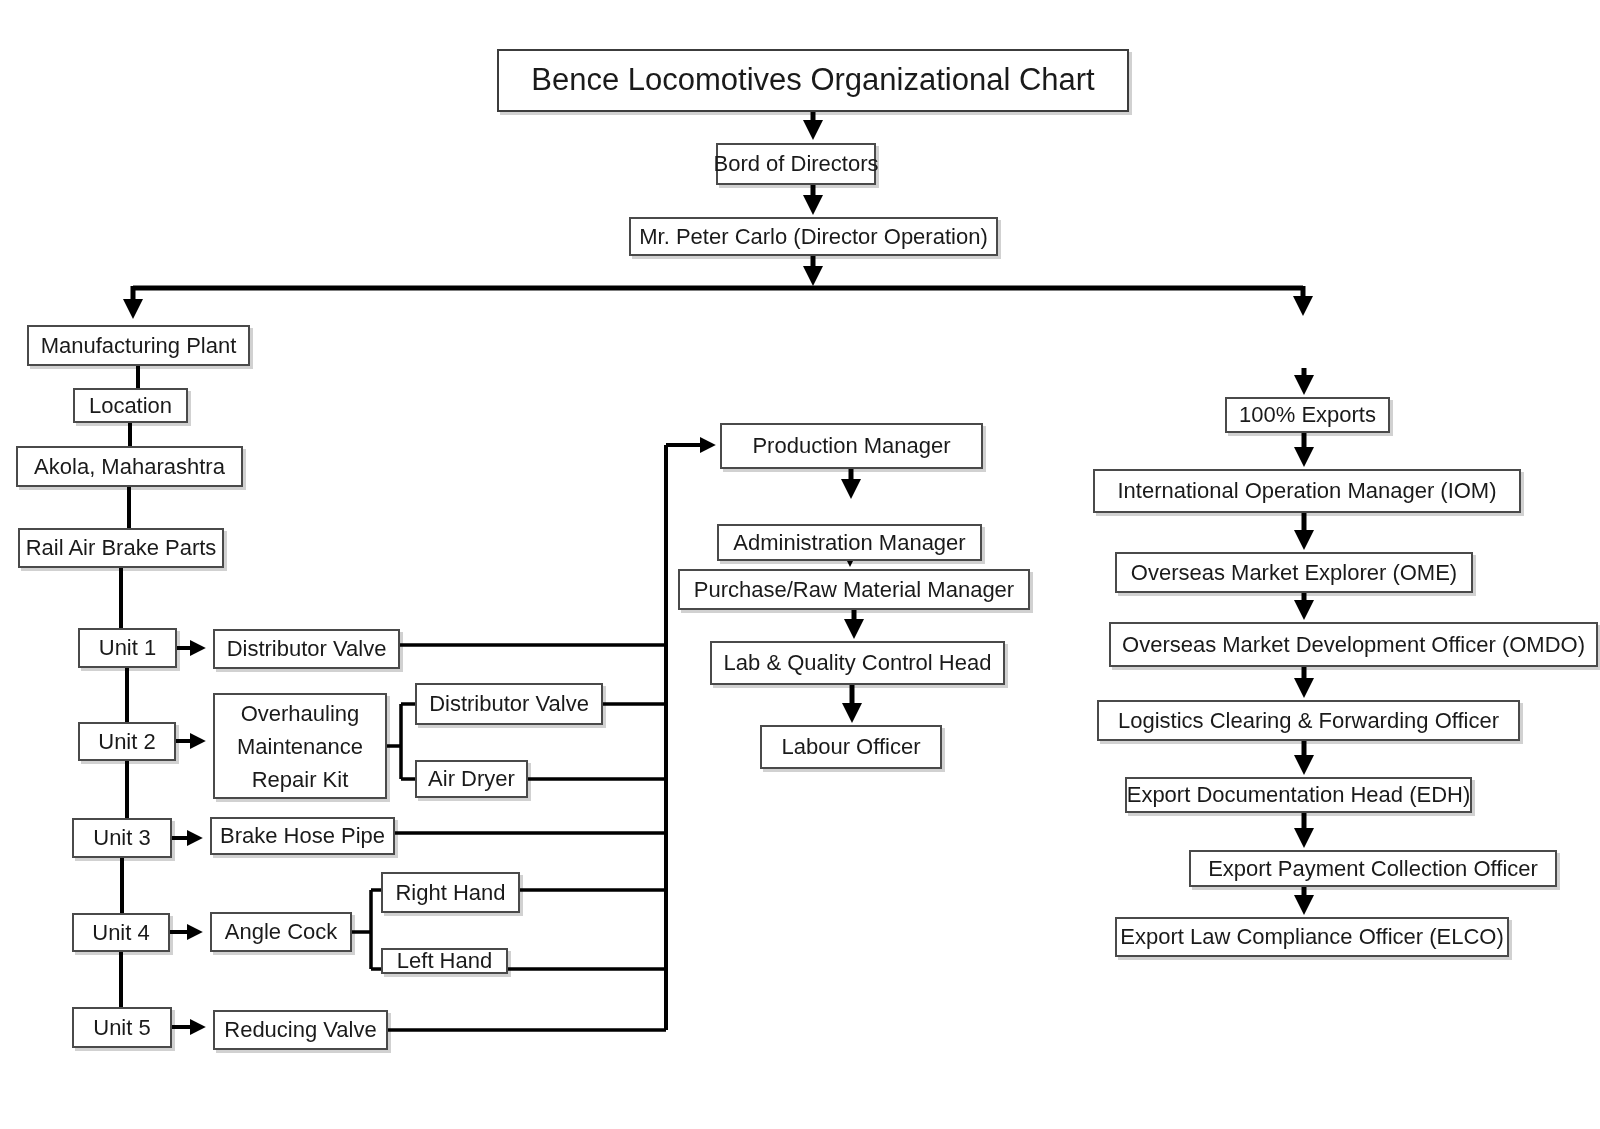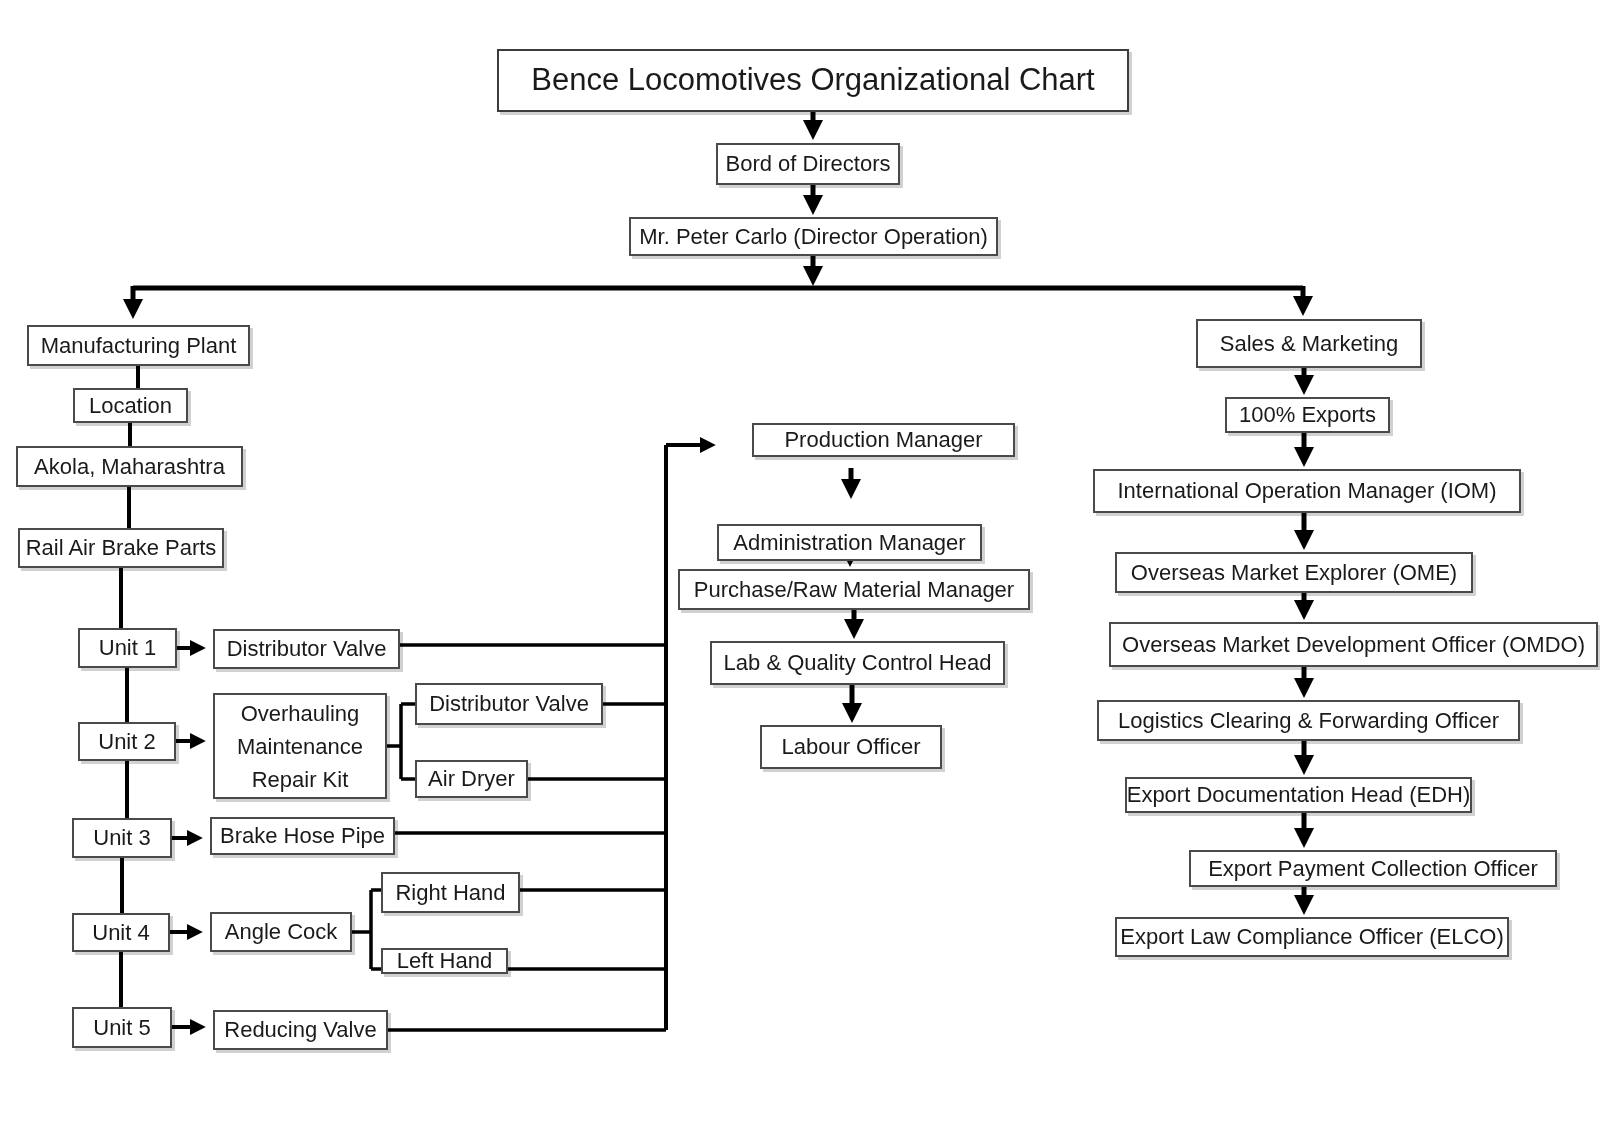--- a/index.html
+++ b/index.html
@@ -92,21 +92,21 @@
       <path d="M1304,513 V544" stroke-width="5" marker-end="url(#arr)"></path>
       <path d="M1304,593 V614" stroke-width="5" marker-end="url(#arr)"></path>
       <path d="M1304,667 V692" stroke-width="5" marker-end="url(#arr)"></path>
       <path d="M1304,741 V769" stroke-width="5" marker-end="url(#arr)"></path>
       <path d="M1304,813 V842" stroke-width="5" marker-end="url(#arr)"></path>
       <path d="M1304,887 V909" stroke-width="5" marker-end="url(#arr)"></path>
     </g>
   </svg>
 
   <div class="box title" style="left:497px;top:49px;width:632px;height:63px">Bence Locomotives Organizational Chart</div>
-  <div class="box" style="left:716px;top:143px;width:184px;height:42px">Bord of Directors</div>
+  <div class="box" style="left:716px;top:143px;width:160px;height:42px">Bord of Directors</div>
   <div class="box" style="left:629px;top:217px;width:369px;height:39px">Mr. Peter Carlo (Director Operation)</div>
 
   <div class="box" style="left:27px;top:325px;width:223px;height:41px">Manufacturing Plant</div>
   <div class="box" style="left:73px;top:388px;width:115px;height:35px">Location</div>
   <div class="box" style="left:16px;top:446px;width:227px;height:41px">Akola, Maharashtra</div>
   <div class="box" style="left:18px;top:528px;width:206px;height:40px">Rail Air Brake Parts</div>
 
   <div class="box" style="left:78px;top:628px;width:99px;height:40px">Unit 1</div>
   <div class="box" style="left:213px;top:629px;width:187px;height:40px">Distributor Valve</div>
 
@@ -119,27 +119,26 @@
   <div class="box" style="left:210px;top:817px;width:185px;height:38px">Brake Hose Pipe</div>
 
   <div class="box" style="left:72px;top:913px;width:98px;height:39px">Unit 4</div>
   <div class="box" style="left:210px;top:912px;width:142px;height:40px">Angle Cock</div>
   <div class="box" style="left:381px;top:872px;width:139px;height:41px">Right Hand</div>
   <div class="box" style="left:381px;top:948px;width:127px;height:26px">Left Hand</div>
 
   <div class="box" style="left:72px;top:1007px;width:100px;height:41px">Unit 5</div>
   <div class="box" style="left:213px;top:1010px;width:175px;height:40px">Reducing Valve</div>
 
-  <div class="box" style="left:752px;top:423px;width:263px;height:34px">Production Manager</div>
+  <div class="box" style="left:720px;top:423px;width:263px;height:46px">Production Manager</div>
   <div class="box" style="left:717px;top:524px;width:265px;height:37px">Administration Manager</div>
   <div class="box" style="left:678px;top:569px;width:352px;height:41px">Purchase/Raw Material Manager</div>
   <div class="box" style="left:710px;top:641px;width:295px;height:44px">Lab &amp; Quality Control Head</div>
   <div class="box" style="left:760px;top:725px;width:182px;height:44px">Labour Officer</div>
 
-  <div class="box" style="left:1196px;top:319px;width:226px;height:49px">Sales &amp; Marketing</div>
   <div class="box" style="left:1225px;top:397px;width:165px;height:36px">100% Exports</div>
   <div class="box" style="left:1093px;top:469px;width:428px;height:44px">International Operation Manager (IOM)</div>
   <div class="box" style="left:1115px;top:552px;width:358px;height:41px">Overseas Market Explorer (OME)</div>
   <div class="box" style="left:1109px;top:622px;width:489px;height:45px">Overseas Market Development Officer (OMDO)</div>
   <div class="box" style="left:1097px;top:700px;width:423px;height:41px">Logistics Clearing &amp; Forwarding Officer</div>
   <div class="box" style="left:1125px;top:777px;width:347px;height:36px">Export Documentation Head (EDH)</div>
   <div class="box" style="left:1189px;top:850px;width:368px;height:37px">Export Payment Collection Officer</div>
   <div class="box" style="left:1115px;top:917px;width:394px;height:40px">Export Law Compliance Officer (ELCO)</div>
 
 </div>

